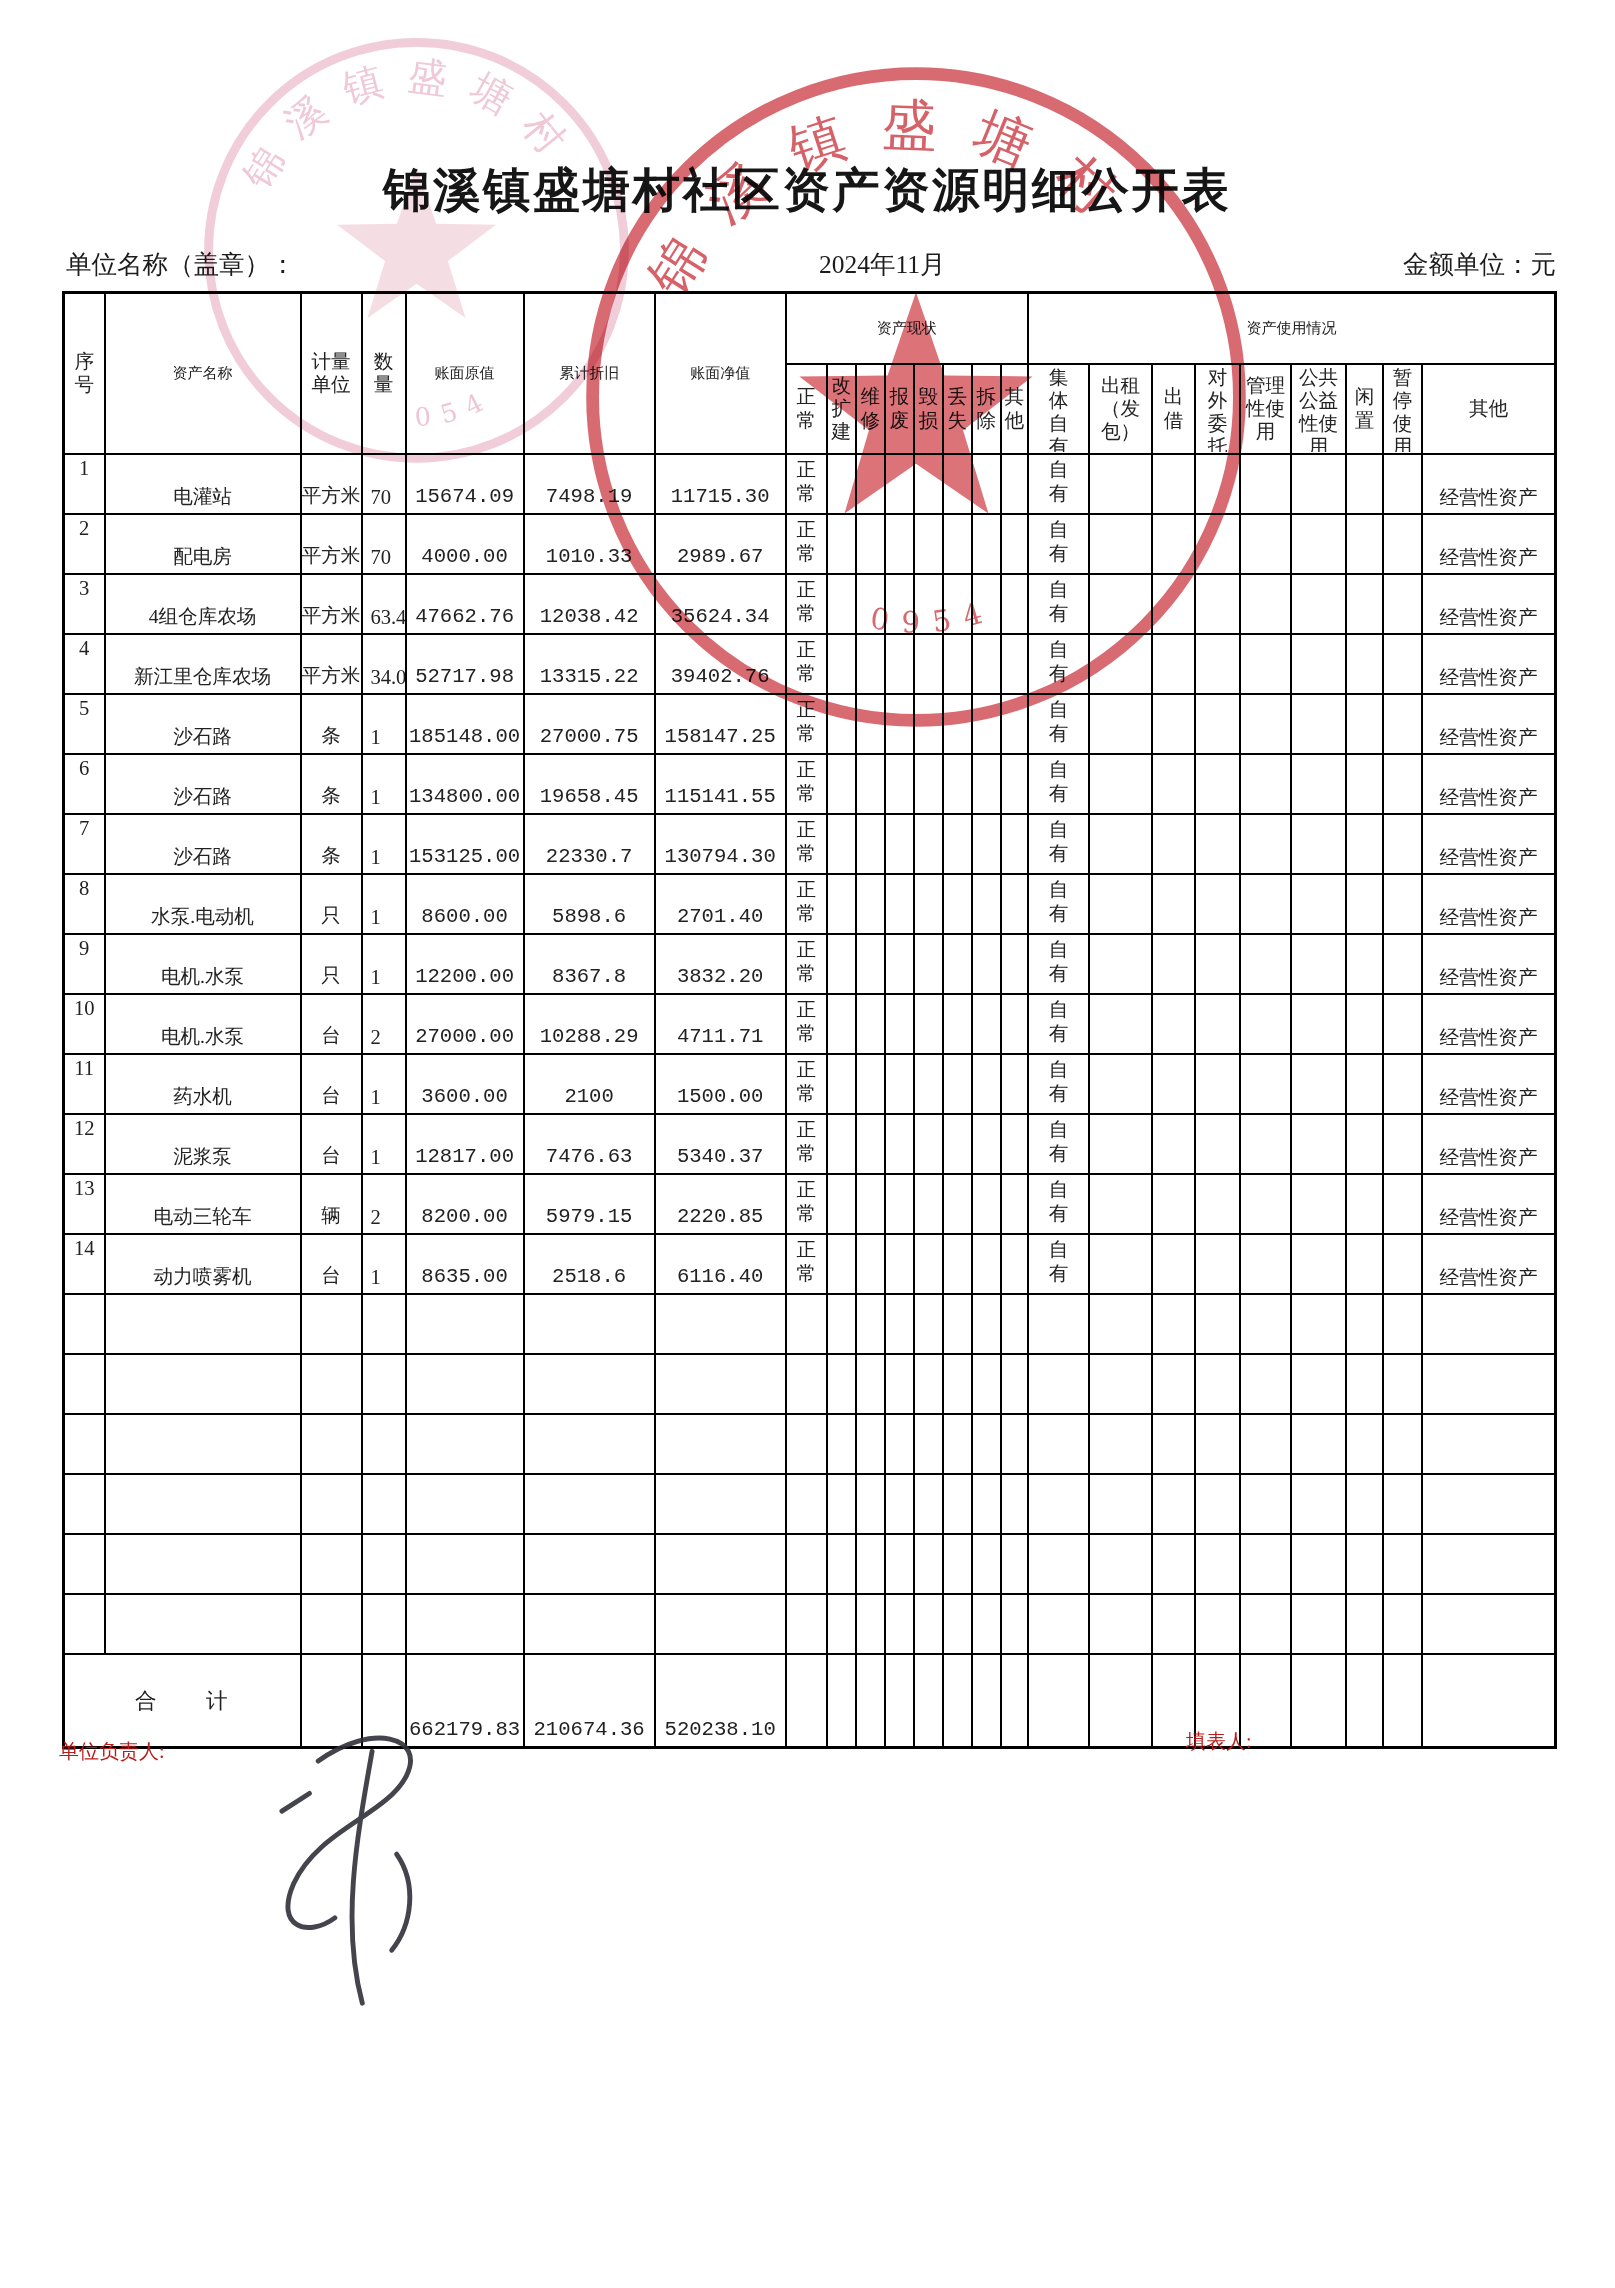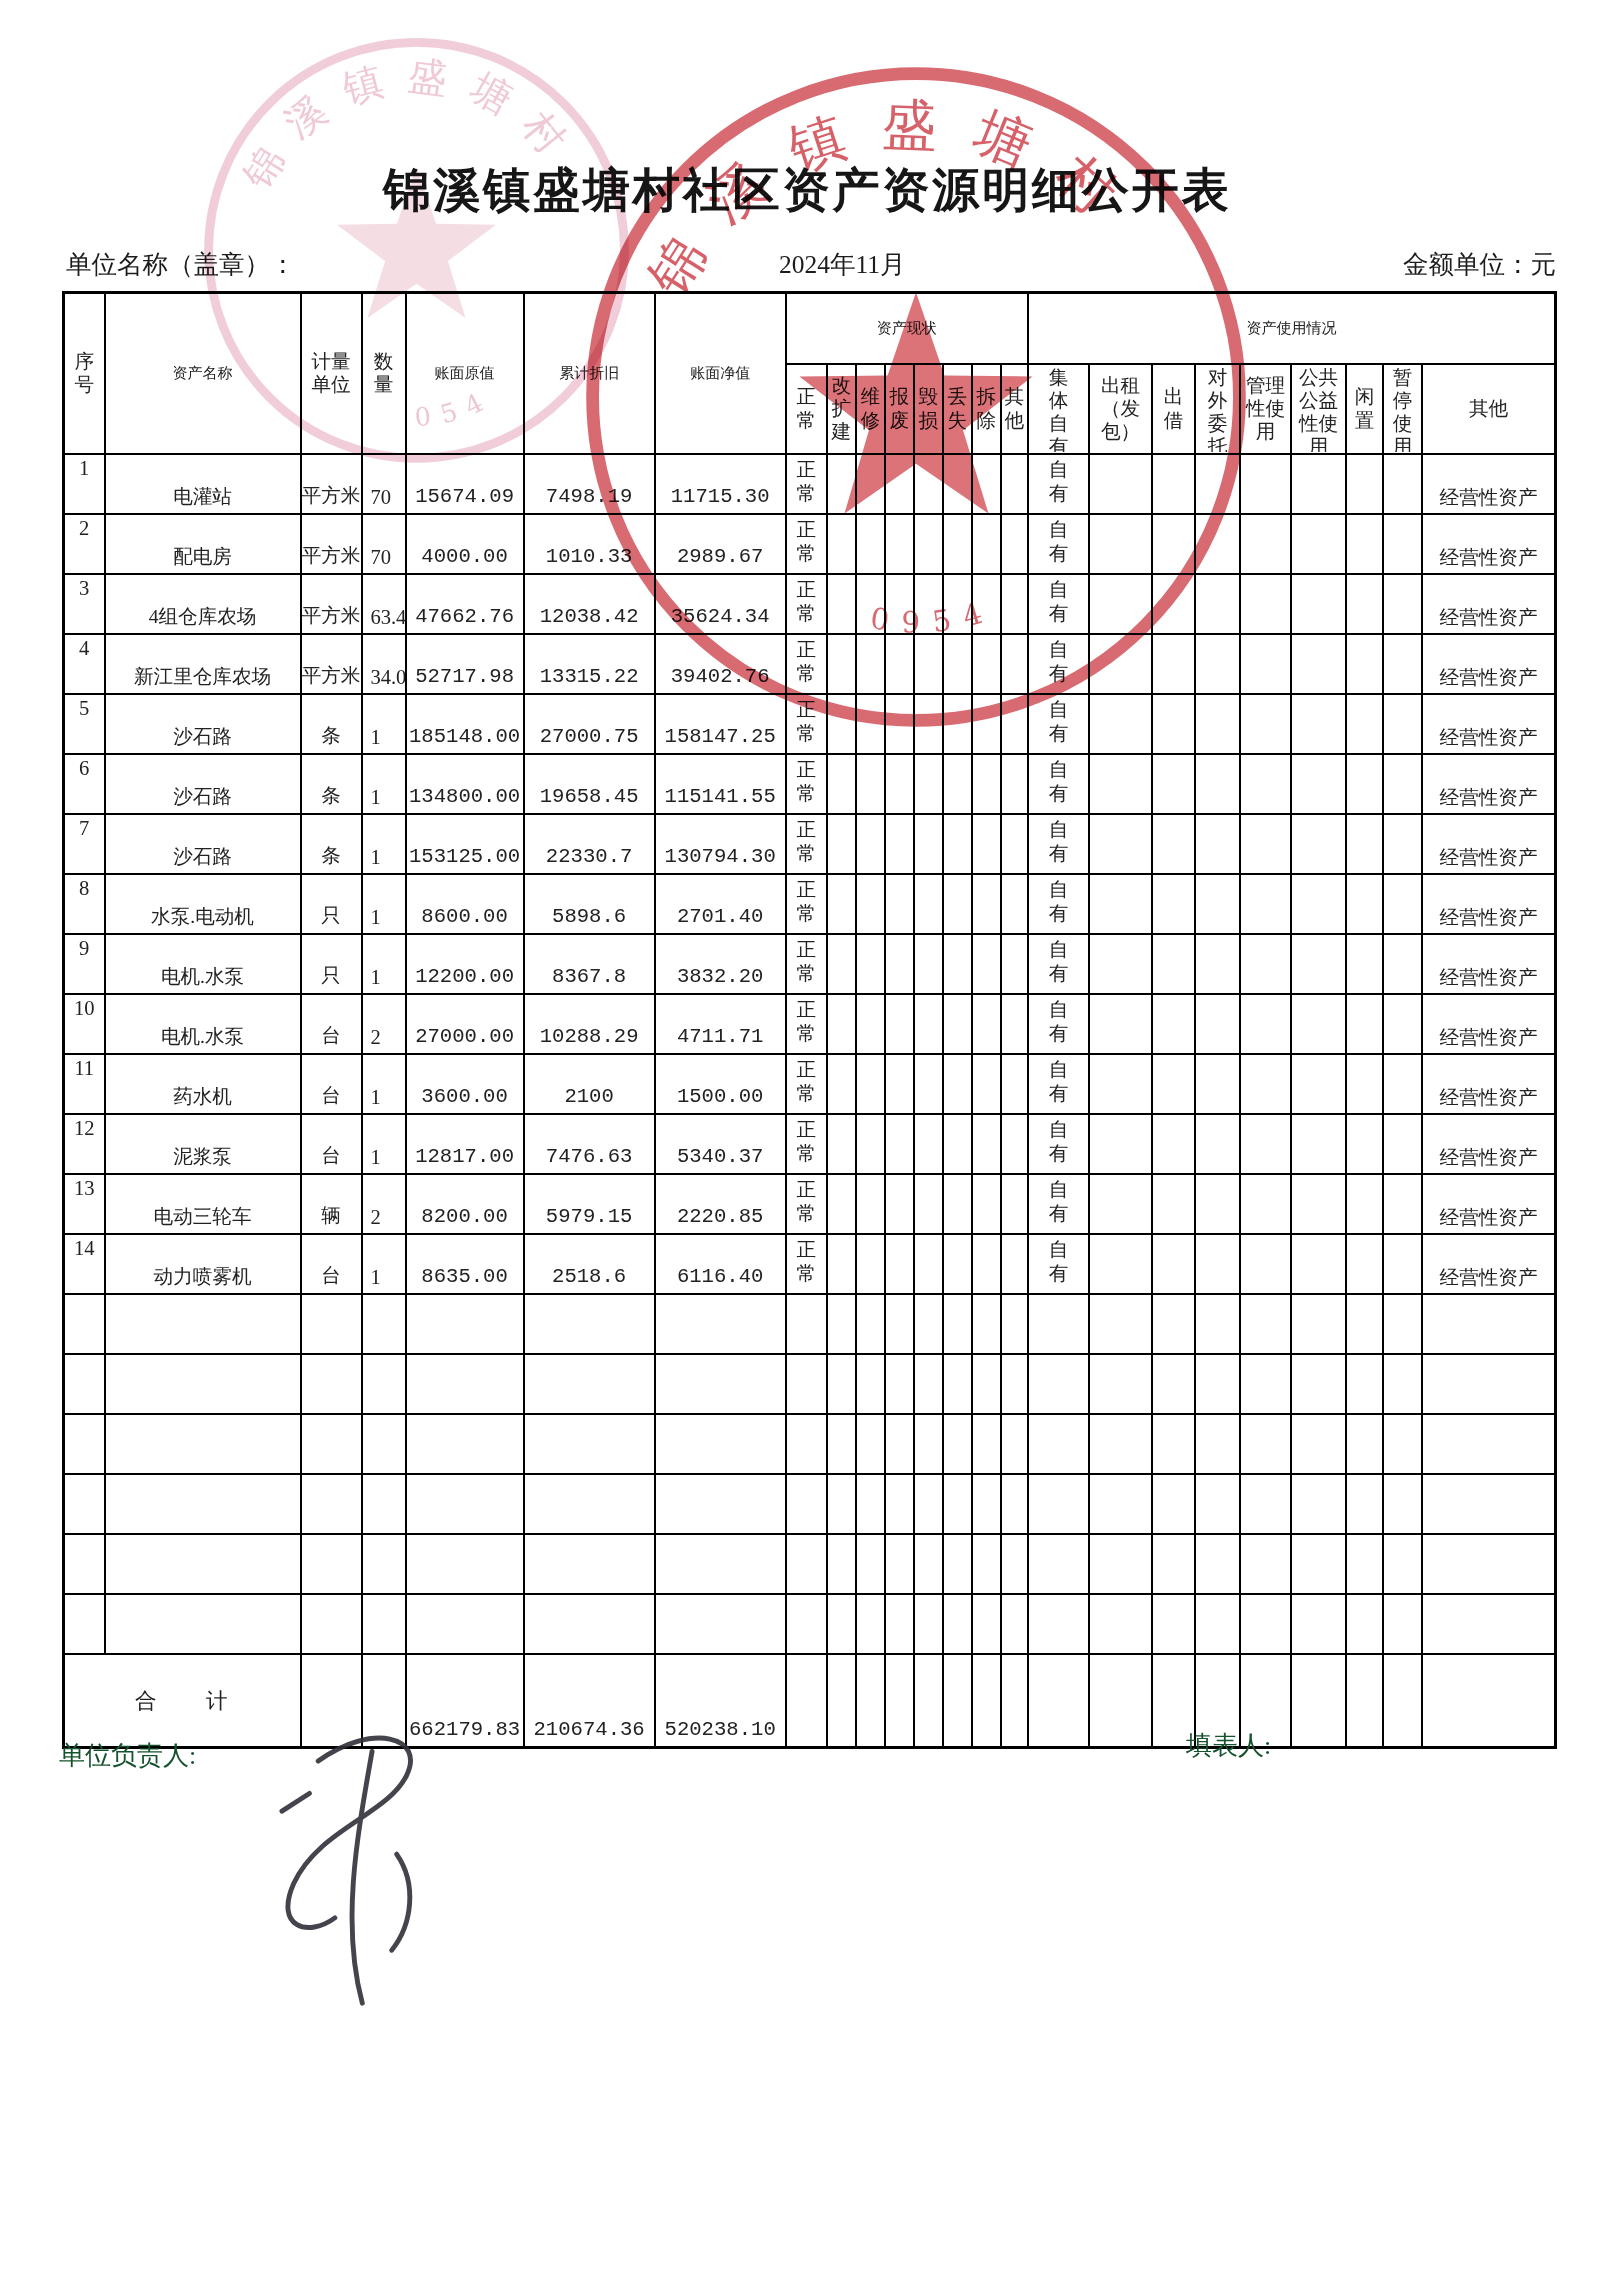--- a/index.html
+++ b/index.html
@@ -2,21 +2,21 @@
 <html><head>
 <meta charset="utf-8">
 <style>
   html,body{margin:0;padding:0;background:#ffffff;}
   .page{position:relative;width:1615px;height:2289px;background:#fff;overflow:hidden;
         font-family:"Liberation Serif","DejaVu Serif",serif;color:#1c1c1c;}
   .title{position:absolute;top:159px;left:0;width:100%;text-align:center;
          font-size:47px;font-weight:700;letter-spacing:2.9px;color:#161616;}
   .meta{position:absolute;top:247px;left:59px;right:59px;height:39px;font-size:25.5px;}
   .meta .unit-label{position:absolute;left:0;top:0;margin-left:7px;}
-  .meta .date{position:absolute;left:720px;top:0;}
+  .meta .date{position:absolute;left:760px;top:0;}
   .meta .amount-unit{position:absolute;right:0;top:0;}
   .tbl-wrap{position:absolute;left:62px;top:291px;}
   table{border-collapse:collapse;table-layout:fixed;width:1495px;border:3.9px solid #000;}
   td,th{border:2px solid #000;padding:0;font-weight:400;vertical-align:middle;
         text-align:center;overflow:hidden;font-size:19.6px;color:#222;}
   thead tr.grp{height:71px;}
   thead tr.sub{height:90px;}
   tbody tr{height:60px;}
   tr.total-row{height:94px;}
   .clip{max-height:86px;overflow:hidden;}
@@ -24,21 +24,21 @@
   .v2{width:45px;margin:0 auto;word-break:break-all;line-height:1.18;}
   .c-no{vertical-align:top;padding-top:2.9px;font-size:20.6px;}
   .c-name{vertical-align:bottom;padding-bottom:2.9px;white-space:nowrap;}
   .c-unit{vertical-align:bottom;padding-bottom:3.9px;white-space:nowrap;}
   .c-qty{vertical-align:bottom;padding-bottom:3.9px;white-space:nowrap;text-align:left;padding-left:7.8px;font-size:20.6px;}
   .c-num{vertical-align:bottom;padding-bottom:4.9px;white-space:nowrap;font-size:20.6px;font-family:Liberation Mono, monospace;}
   .c-stat,.c-use{vertical-align:top;padding-top:3.9px;font-size:19.6px;}
   .c-other{vertical-align:bottom;padding-bottom:2px;white-space:nowrap;font-size:19.6px;}
   .c-total-label{font-size:21.6px;font-weight:400;letter-spacing:2px;}
   .hdr{font-size:15px;}
-  .footer-label{position:absolute;font-size:26px;color:#14532d;}
+  .footer-label{position:absolute;font-size:20px;color:#b91c1c;}
   .resp{left:59px;top:1738px;}
   .prep{left:1186px;top:1728px;}
   .seal{position:absolute;pointer-events:none;mix-blend-mode:multiply;}
   .sig{position:absolute;left:225px;top:1717px;pointer-events:none;}
 </style>
 </head>
 <body>
 
 <div class="page">
 

